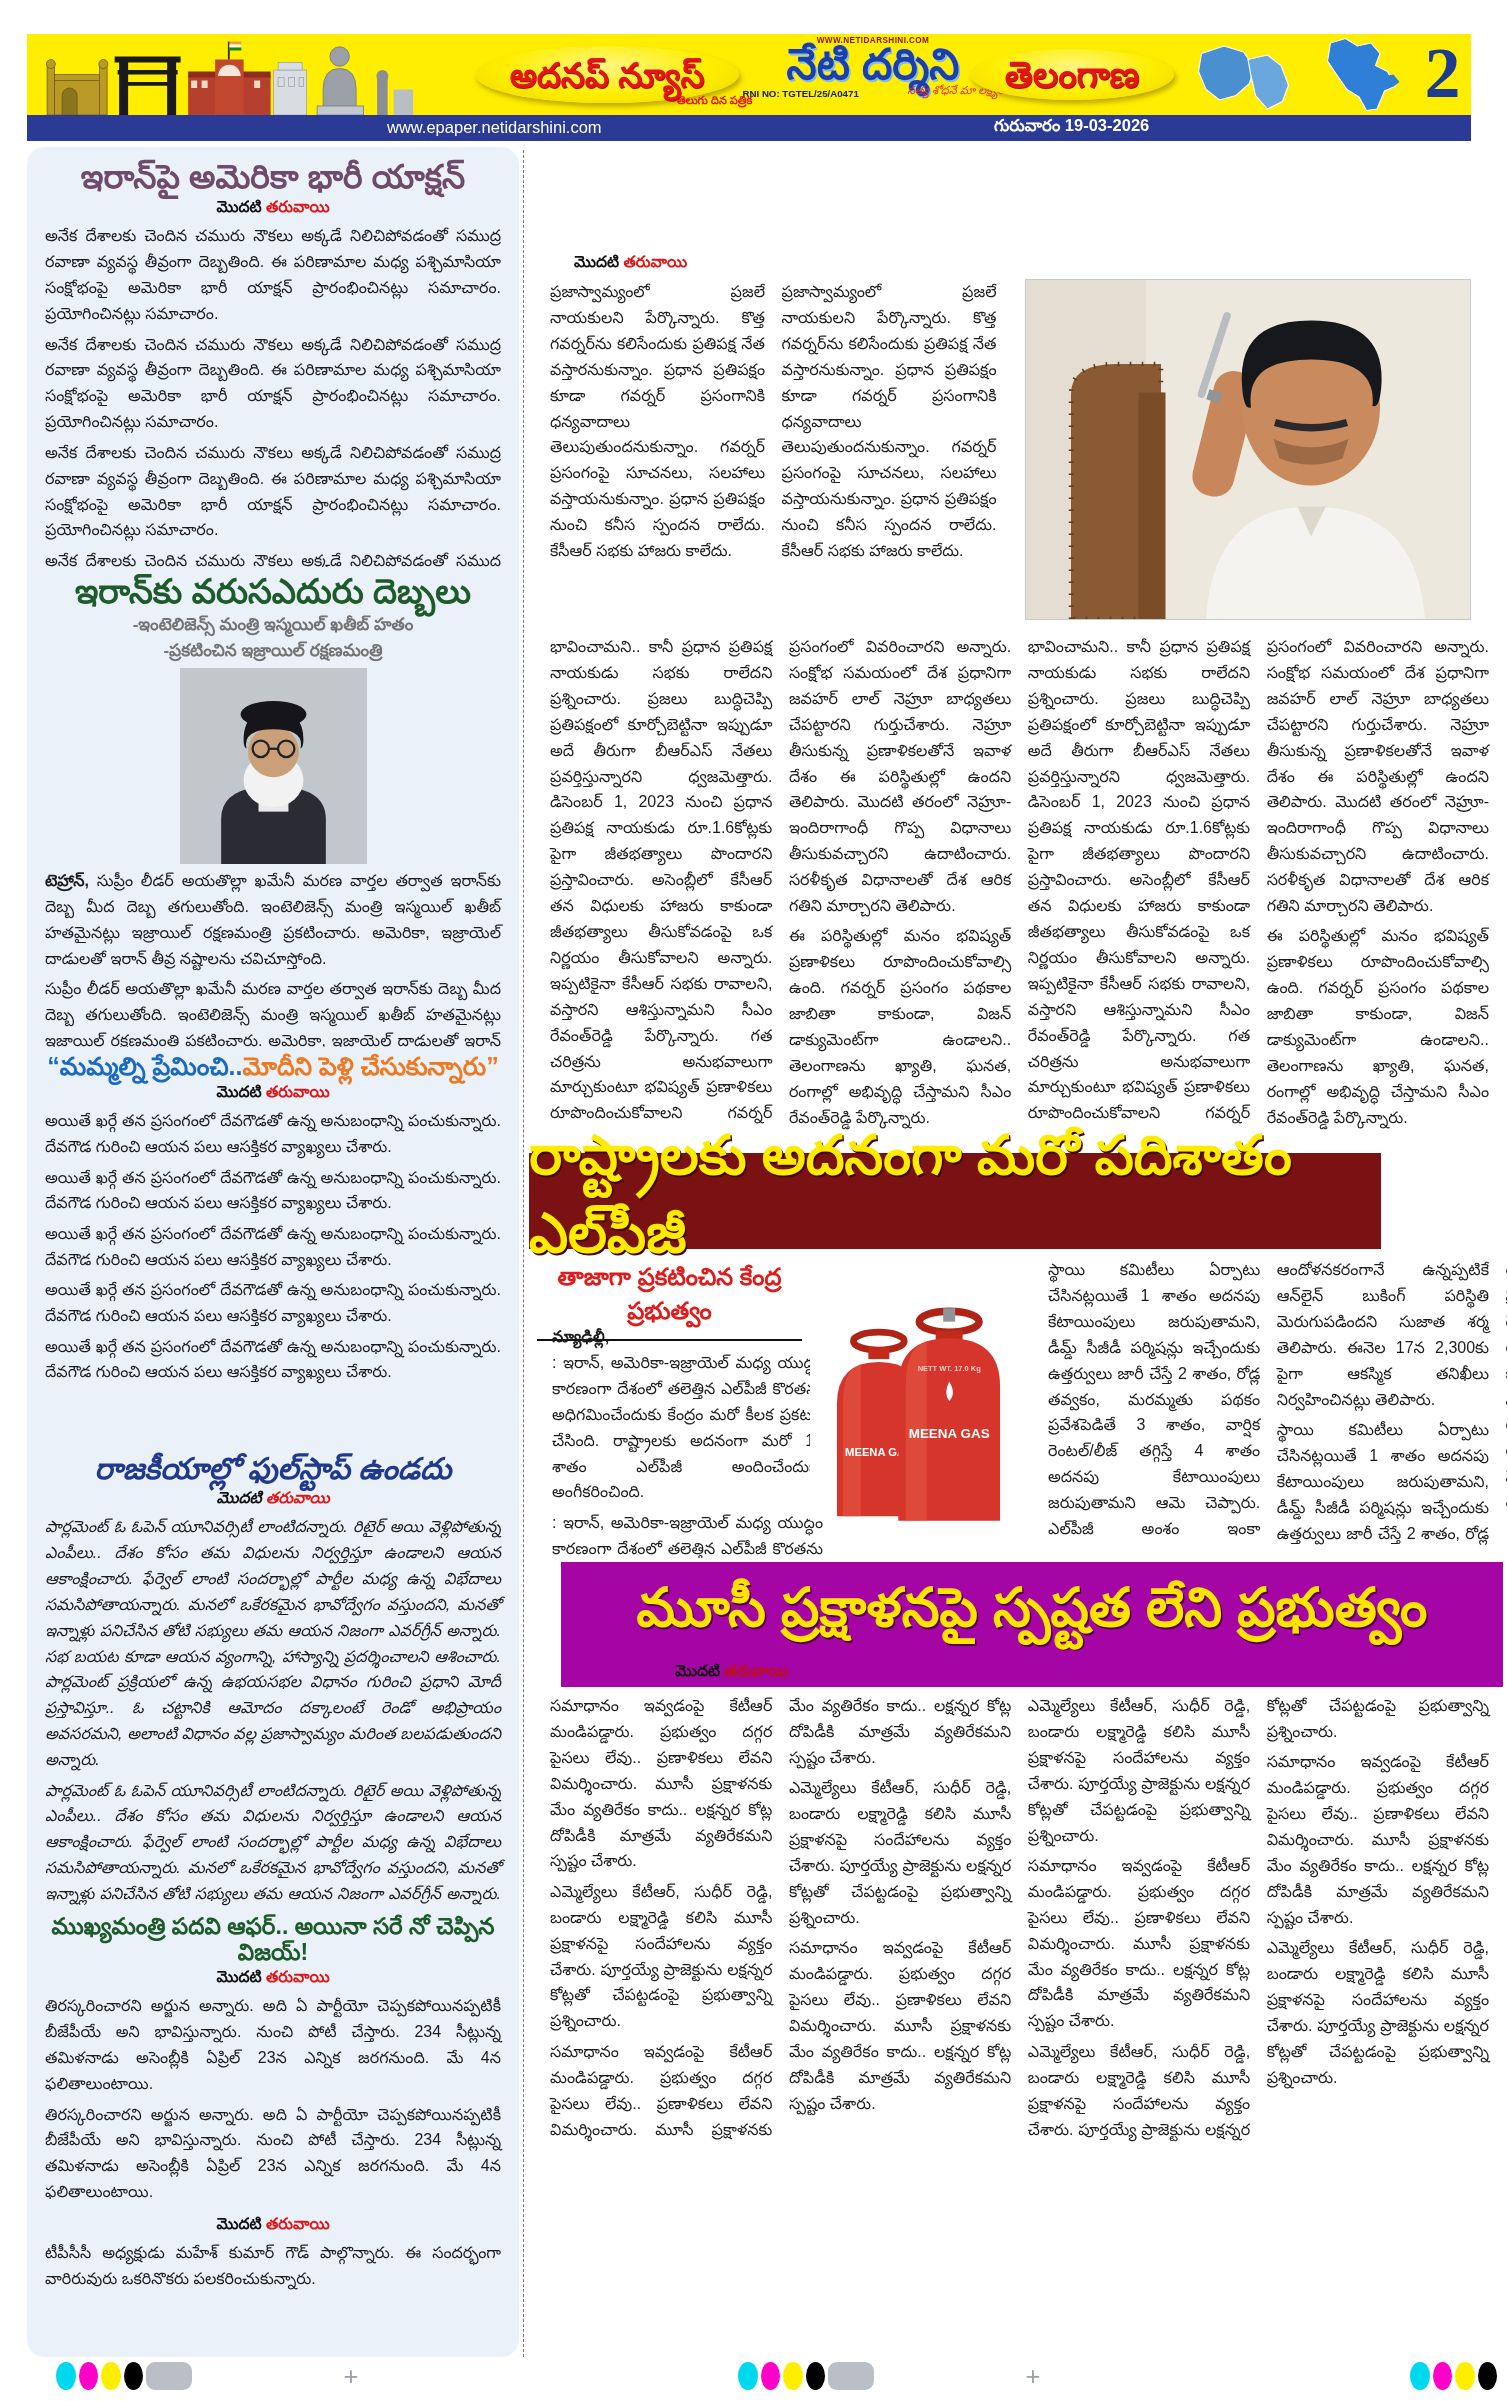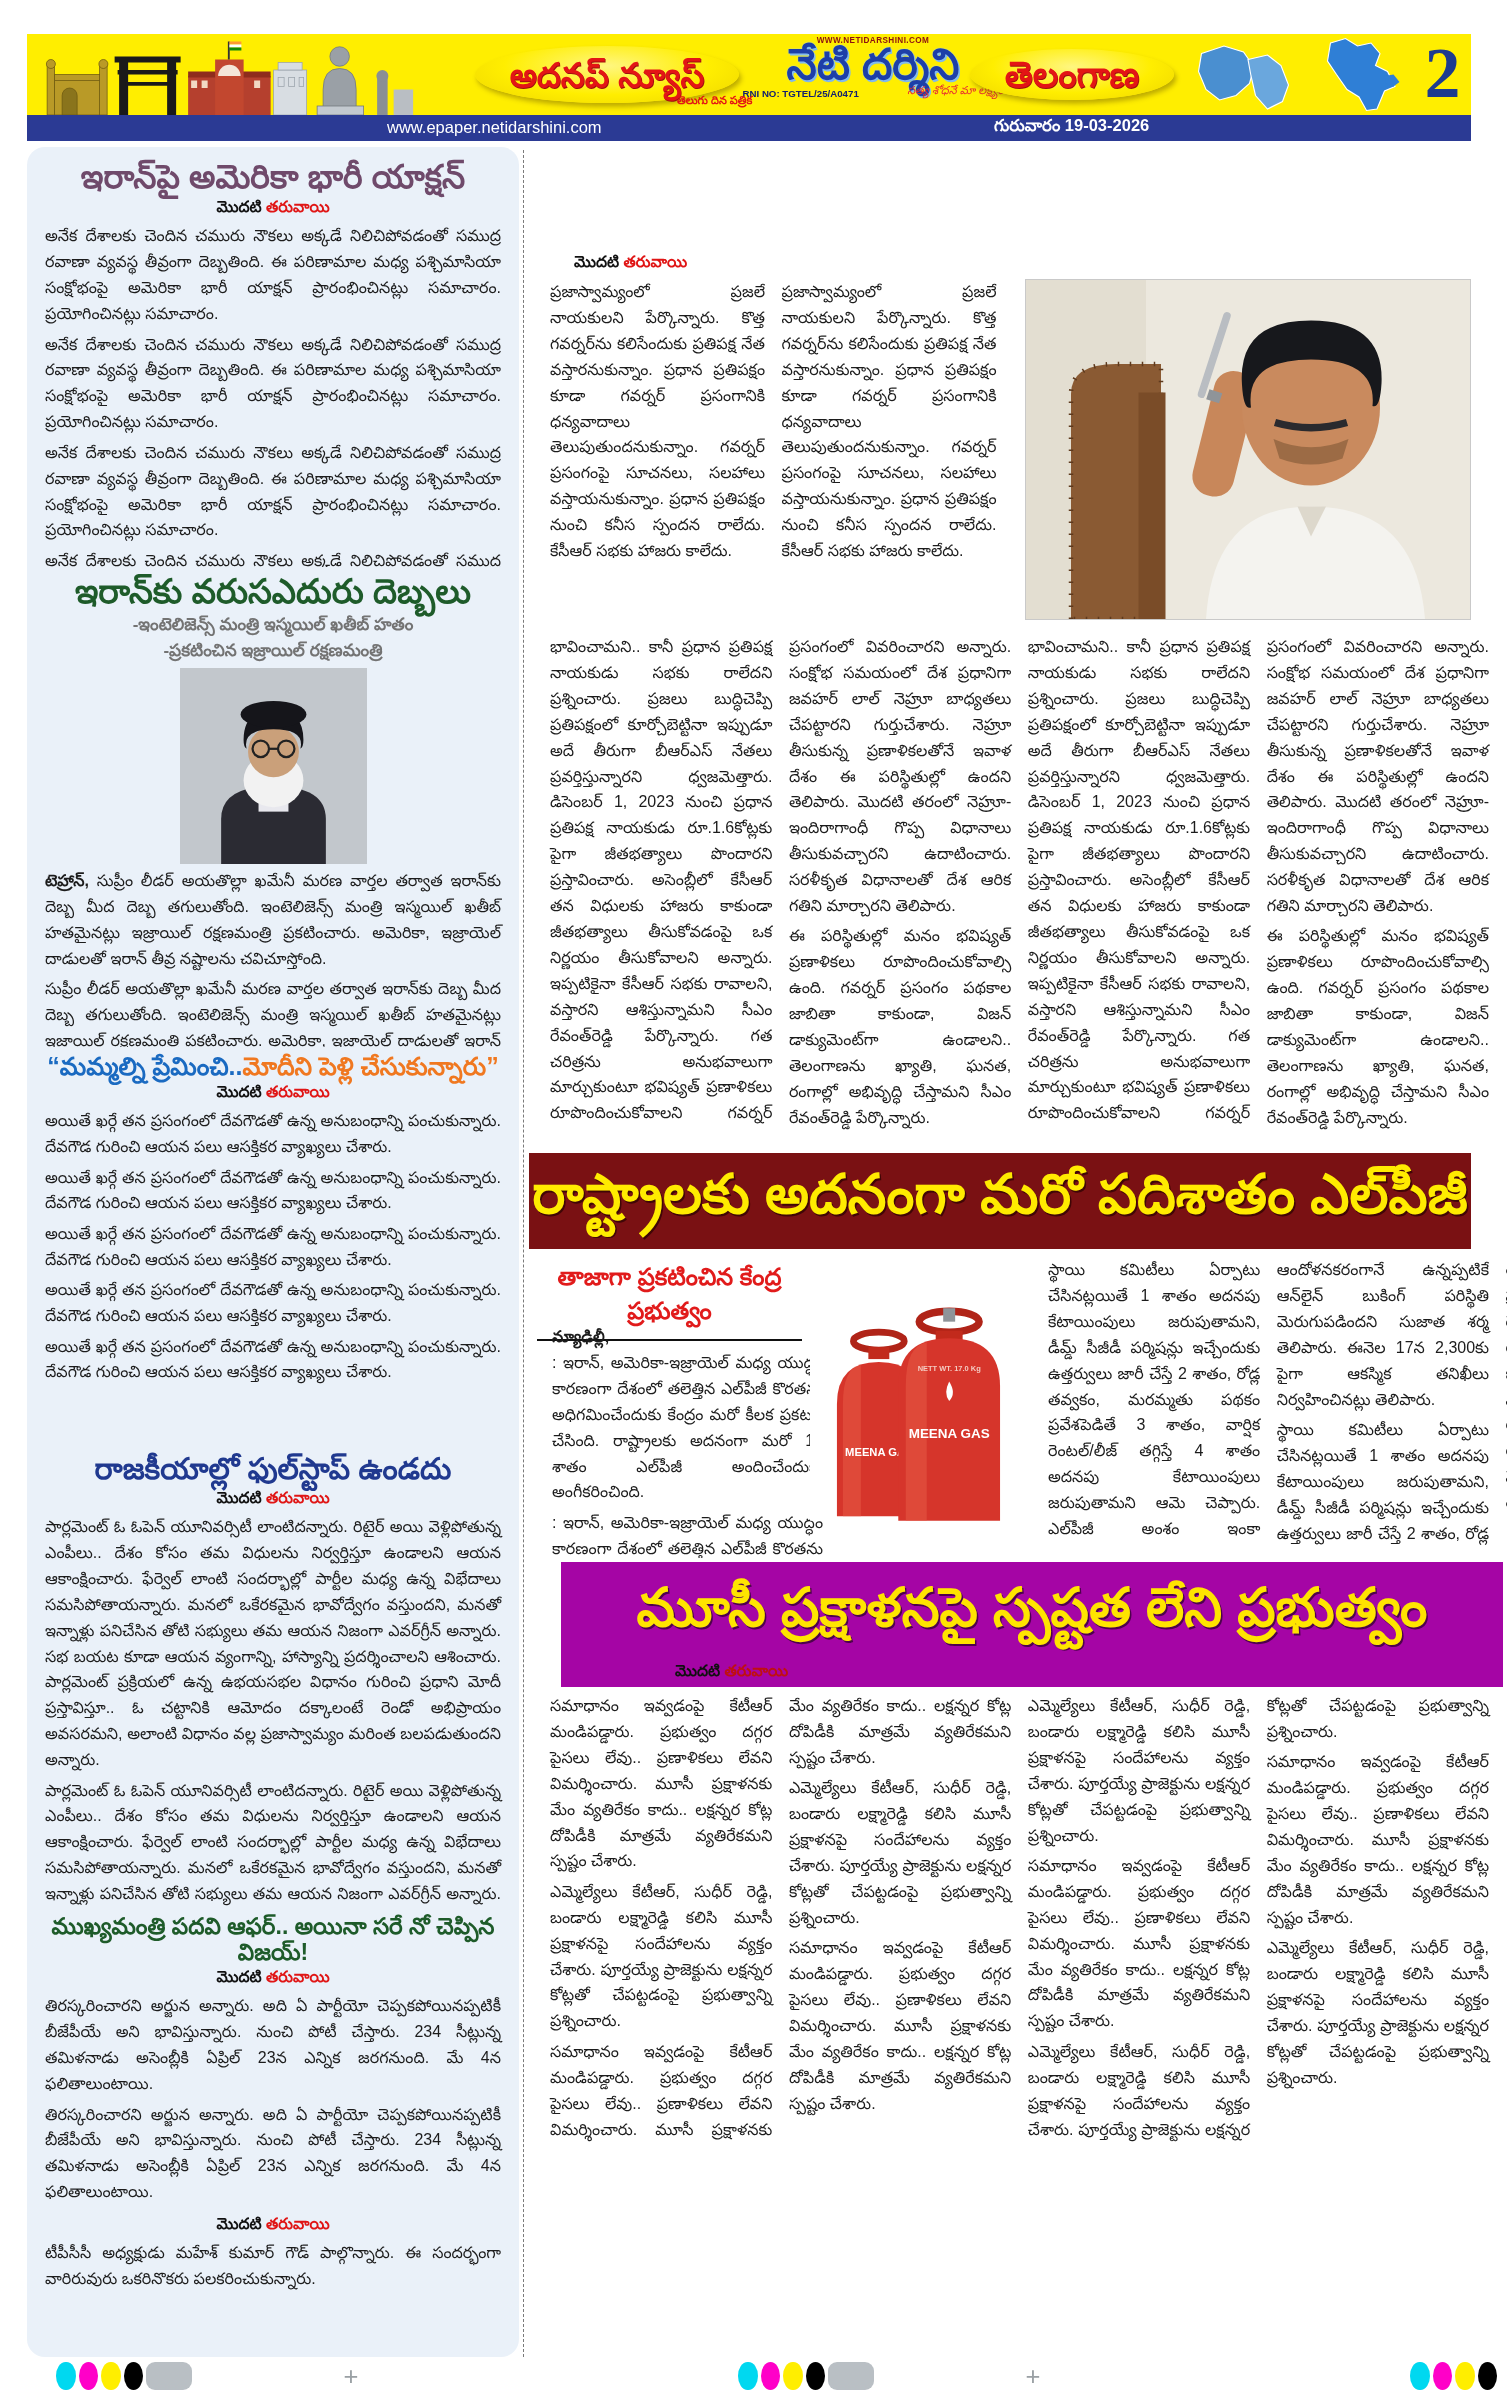--- a/index.html
+++ b/index.html
@@ -42,39 +42,39 @@
   .dateline{font-weight:bold;}
 
   
   .leftpanel{position:absolute;left:27px;top:147px;width:492px;height:2210px;background:#eaf1f9;border-radius:18px;}
   .lsec{position:absolute;left:0;width:492px;overflow:hidden;}
   .lsec h2{margin:4.5px 6px 1.5px 6px;text-align:center;line-height:1.15;}
   .sec-a{top:6px;height:414px;}   .sec-a h2{font-size:33px;color:#6f4a6b;}
   .sec-b{top:420px;height:480px;} .sec-b h2{font-size:34px;color:#1e5b2a;}
   .sec-c{top:900px;height:400px;}.sec-c h2{font-size:25px;}
   .sec-c .blue{color:#1a6ac1;} .sec-c .orange{color:#f07820;}
-  .sec-d{top:1300px;height:461px;}.sec-d h2{font-size:30px;color:#20398f;}
+  .sec-d{top:1300px;height:461px;font-style:italic;}.sec-d h2{font-size:30px;color:#20398f;}
   .sec-e{top:1761px;height:304px;}.sec-e h2{font-size:23px;color:#1e5b2a;}
   .sec-f{top:2065px;height:145px;}.sec-f h2{font-size:27px;color:#111111;}
   .bylines{text-align:center;font-size:17px;font-weight:bold;color:#737373;line-height:1.5;}
   .cleric{display:block;margin:4.5px auto;width:187px;height:196px;}
   .divider-v{position:absolute;left:523px;top:150px;width:0;height:2207px;border-left:1.5px dashed #7a7a7a;}
 
   
   .main-banner{position:absolute;left:529px;top:151px;width:942px;height:96px;background:#2c5d7d;
                display:flex;align-items:center;justify-content:center;}
   .main-banner .txt{color:#ffef00;font-weight:bold;font-size:61px;letter-spacing:0.7px;text-shadow:1.5px 1.5px 0 #123a52;}
   .main-kicker{position:absolute;left:574px;top:250px;}
   .main-row1{position:absolute;left:532px;top:279px;width:939px;height:349px;display:flex;gap:10.5px;}
   .main-row1 .cols{width:484px;height:349px;column-count:2;column-gap:16.5px;}
   .cm-photo{width:444px;height:339px;border:0.7px solid #c9c9c9;}
   .main-row2{position:absolute;left:532px;top:634px;width:939px;height:514px;column-count:4;column-gap:16.5px;}
 
   
-  .lpg-banner{position:absolute;left:529px;top:1153px;width:942px;height:96px;background:#7a1113;
+  .lpg-banner{position:absolute;left:529px;top:1153px;width:852px;height:96px;background:#7a1113;
               display:flex;align-items:center;justify-content:center;}
   .lpg-banner .txt{color:#ffeb00;font-weight:bold;font-size:55px;text-shadow:1.5px 1.5px 0 #400606;}
   .lpg-subhead{position:absolute;left:537px;top:1263px;width:265px;color:#e11b1b;font-weight:bold;
                font-size:24px;border-bottom:2.2px solid #111;padding-bottom:7.5px;text-align:center;}
   .lpg-left{position:absolute;left:534px;top:1324px;width:271px;height:234px;}
   .lpg-cyl{position:absolute;left:810px;top:1269px;width:211px;height:252px;}
   .lpg-right{position:absolute;left:1030px;top:1257px;width:441px;height:301px;column-count:2;column-gap:16.5px;}
 
   
   .musi-banner{position:absolute;left:529px;top:1562px;width:942px;height:125px;background:#a505a5;margin-left:32px;}

